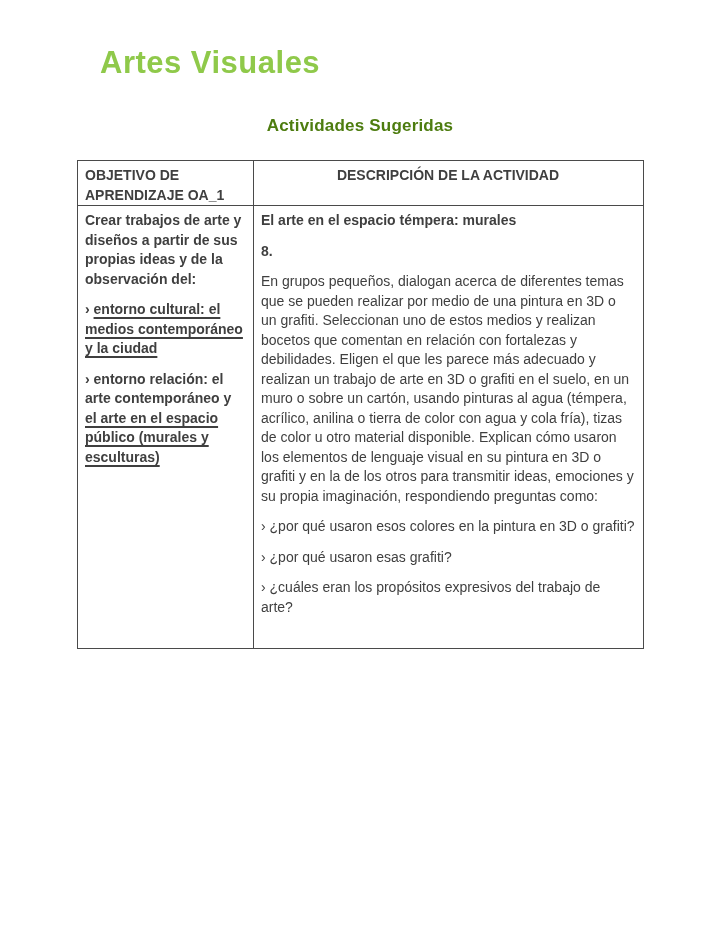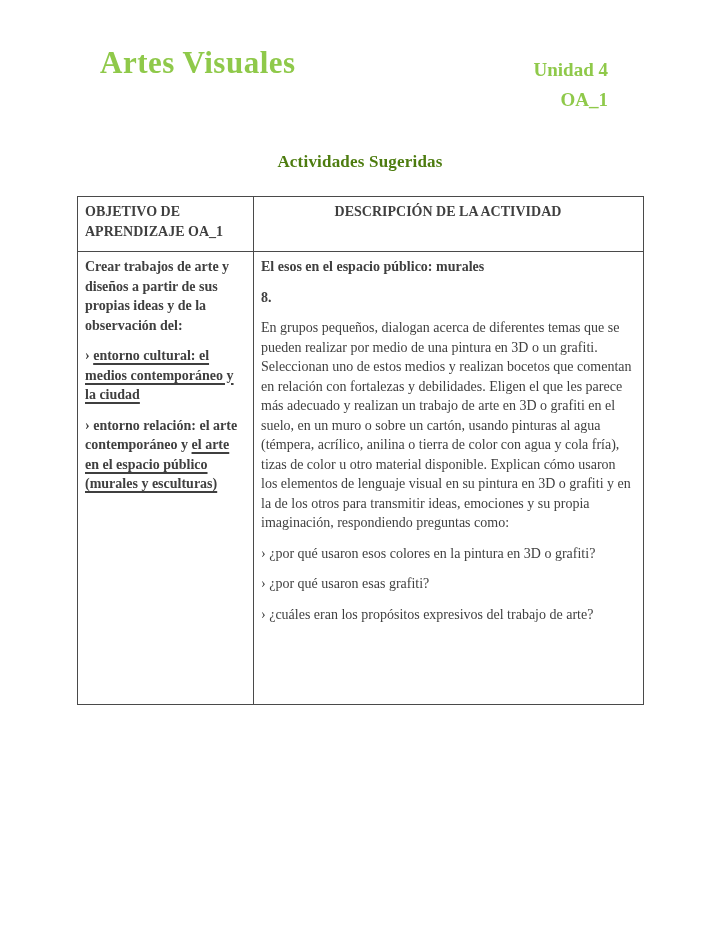--- a/index.html
+++ b/index.html
@@ -5,21 +5,21 @@
   html, body {
     margin: 0;
     padding: 0;
     background: #ffffff;
   }
   .page {
     position: relative;
     width: 720px;
     height: 721px;
     background: #ffffff;
-    font-family: Liberation Serif, serif;
+    font-family: Liberation Sans, sans-serif;
     color: #3f3f3f;
     overflow: hidden;
   }
   
   .doc-header {
     display: flex;
     justify-content: space-between;
     align-items: flex-start;
     padding: 46px 112px 0 100px;
   }
@@ -61,21 +61,21 @@
   .activity-table {
     margin: 24px 0 0 77px;
     width: 566px;
     border-collapse: collapse;
     table-layout: fixed;
   }
   .activity-table th,
   .activity-table td {
     border: 1.5px solid #4a4a4a;
     vertical-align: top;
-    padding: 5px 8px 10px 7px;
+    padding: 5px 8px 0 7px;
     font-size: 14px;
     line-height: 19.5px;
     color: #3f3f3f;
   }
   .col-objective { width: 176px; }
   .col-activity  { width: 390px; }
   th.obj-header {
     text-align: left;
     font-weight: bold;
     height: 38px;
@@ -99,24 +99,20 @@
 </style>
 </head>
 <body>
 
 <div class="page">
 
   <div class="doc-header">
     <div class="left-block">
       <div class="doc-title">Artes Visuales</div>
     </div>
-    <div class="right-block">
-      <div class="unit-label">Unidad 4</div>
-      <div class="oa-label">OA_1</div>
-    </div>
   </div>
 
   <div class="section-heading">Actividades Sugeridas</div>
 
   <table class="activity-table">
     <colgroup>
       <col class="col-objective">
       <col class="col-activity">
     </colgroup>
     <thead>
@@ -126,21 +122,21 @@
       </tr>
     </thead>
     <tbody>
       <tr>
         <td class="body-cell objective-cell">
           <p class="block">Crear trabajos de arte y diseños a partir de sus propias ideas y de la observación del:</p>
           <p class="block"><span>›</span> <span></span><span class="u">entorno cultural: el medios contemporáneo y la ciudad</span></p>
           <p class="block"><span>›</span> <span>entorno relación: el arte contemporáneo y</span> <span class="u">el arte en el espacio público (murales y esculturas)</span></p>
         </td>
         <td class="body-cell">
-          <p class="block activity-heading">El esos en el espacio público: murales</p>
+          <p class="block activity-heading">El arte en el espacio témpera: murales</p>
           <p class="block activity-number">8.</p>
           <p class="block">En grupos pequeños, dialogan acerca de diferentes temas que se pueden realizar por medio de una pintura en 3D o un grafiti. Seleccionan uno de estos medios y realizan bocetos que comentan en relación con fortalezas y debilidades. Eligen el que les parece más adecuado y realizan un trabajo de arte en 3D o grafiti en el suelo, en un muro o sobre un cartón, usando pinturas al agua (témpera, acrílico, anilina o tierra de color con agua y cola fría), tizas de color u otro material disponible. Explican cómo usaron los elementos de lenguaje visual en su pintura en 3D o grafiti y en la de los otros para transmitir ideas, emociones y su propia imaginación, respondiendo preguntas como:</p>
           <p class="question"><span>›</span> <span>¿por qué usaron esos colores en la pintura en 3D o grafiti?</span></p>
           <p class="question"><span>›</span> <span>¿por qué usaron esas grafiti?</span></p>
           <p class="question"><span>›</span> <span>¿cuáles eran los propósitos expresivos del trabajo de arte?</span></p>
         </td>
       </tr>
     </tbody>
   </table>
 

